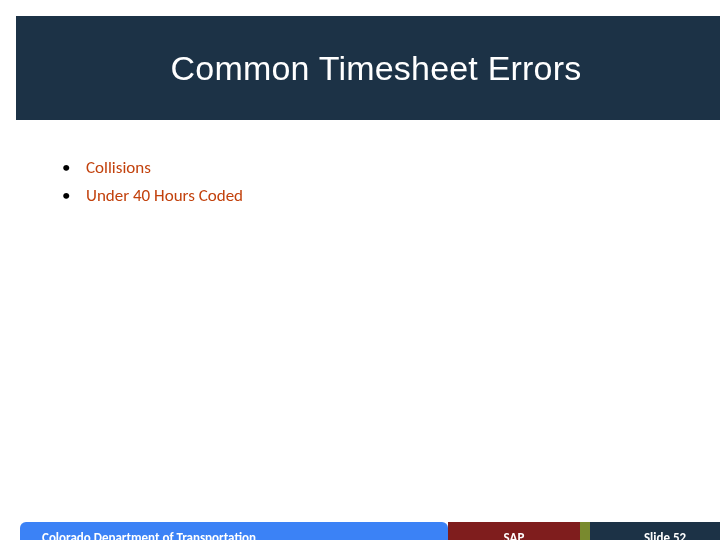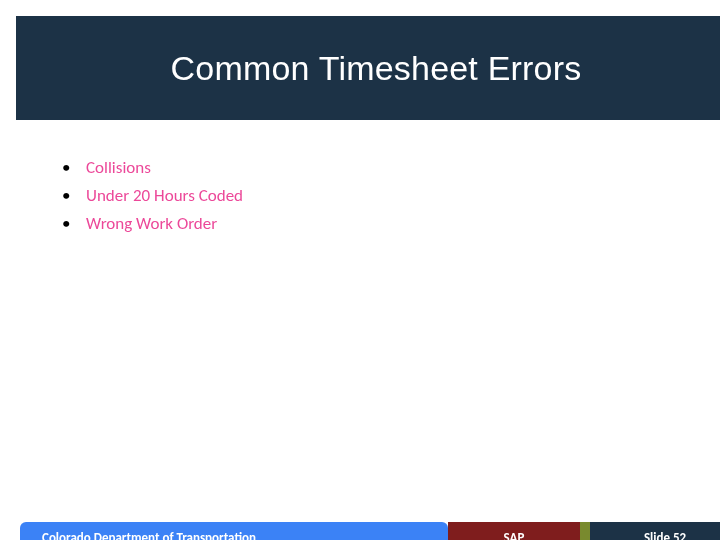--- a/index.html
+++ b/index.html
@@ -29,21 +29,21 @@
     width: 640px;
   }
   .bullets {
     list-style: none;
   }
   .bullets li {
     position: relative;
     padding-left: 28px;
     font-size: 17px;
     line-height: 24px;
-    color: #ec4899;
+    color: #c2410c;
   }
   .bullets li::before {
     content: "•";
     position: absolute;
     left: 4px; top: 0;
     font-size: 17px;
     color: #000000;
   }
 
   .footer {
@@ -70,22 +70,21 @@
 
 <div class="slide">
 
   <div class="title-band">
     <div class="title-text">Common Timesheet Errors</div>
   </div>
 
   <div class="body-area">
     <ul class="bullets">
       <li>Collisions</li>
-      <li>Under 20 Hours Coded</li>
-      <li>Wrong Work Order</li>
+      <li>Under 40 Hours Coded</li>
     </ul>
   </div>
 
   <div class="footer">
     <div class="seg seg-left">Colorado Department of Transportation</div>
     <div class="seg seg-mid">SAP</div>
     <div class="seg seg-gap"></div>
     <div class="seg seg-right">Slide 52</div>
   </div>
 

